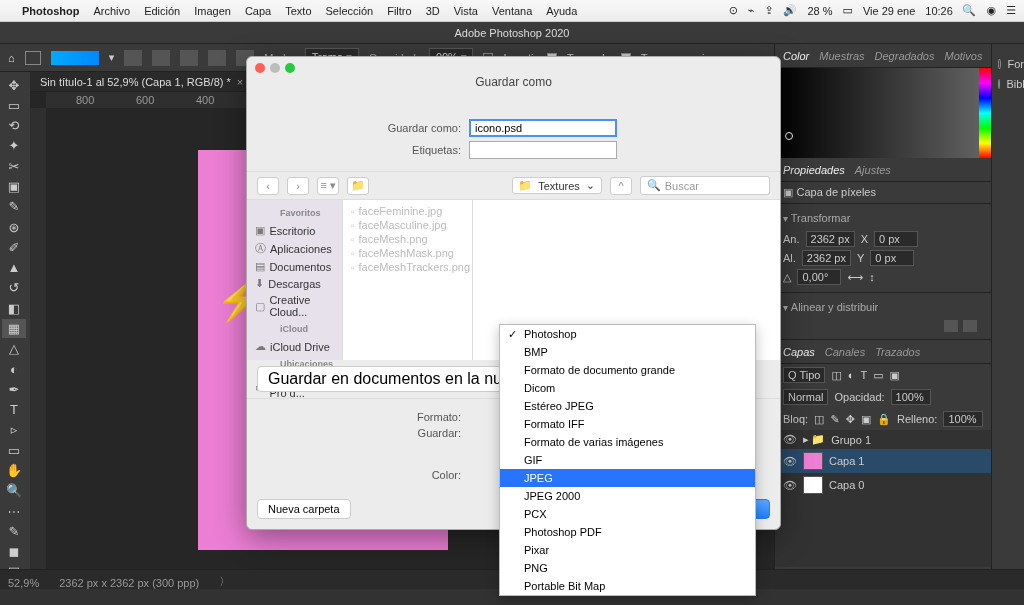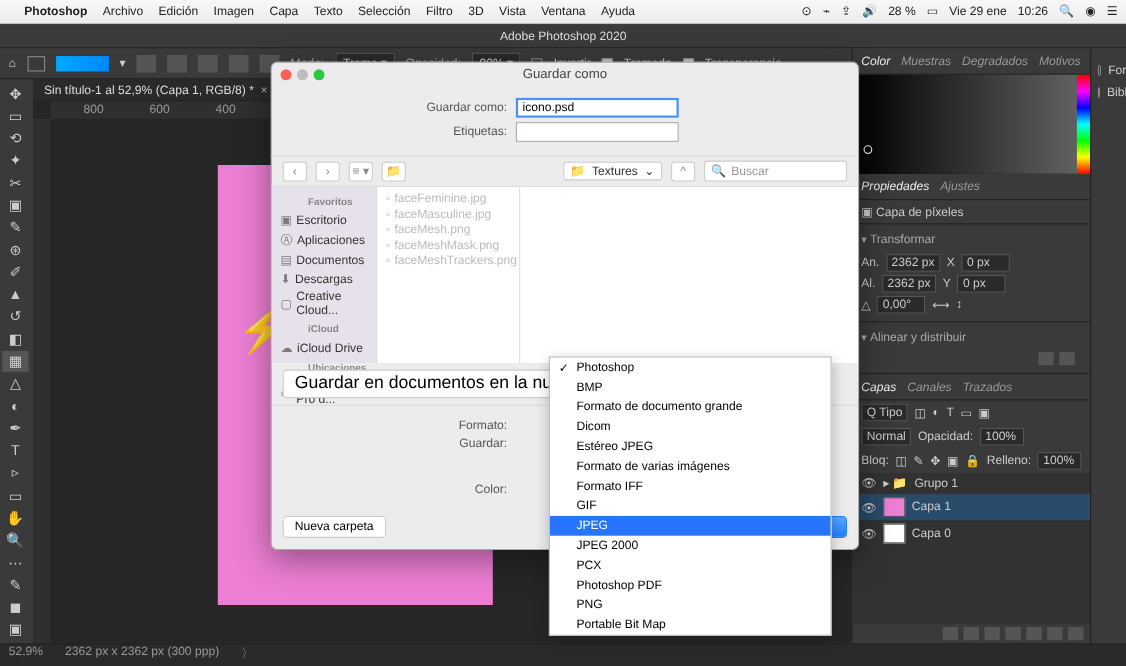--- a/index.html
+++ b/index.html
@@ -60,25 +60,25 @@
 .rpanel .layer .eye { color: #ccc; }
 .rpanel .layer .thumb { width: 20px; height: 18px; background: #ec7ed4; border: 1px solid #555; }
 .rpanel .layer .thumb.white { background: #fff; }
 .rpanel .layer.sel { background: #2a4a6a; }
 .rpanel .iconrow { display: flex; gap: 5px; justify-content: flex-end; padding: 3px 6px; }
 .rpanel .iconrow span { width: 14px; height: 12px; background: #555; display: inline-block; }
 .rpanel .blend-row { display: flex; align-items: center; gap: 6px; padding: 3px 8px; font-size: 10px; }
 .rpanel .blend-row .box { background: #2a2a2a; border: 1px solid #555; padding: 1px 4px; min-width: 40px; }
 
 
-.status { position: absolute; bottom: 0; left: 0; right: 0; height: 20px; background: #2a2a2a; color: #999; display: flex; align-items: flex-start; padding: 0 8px; gap: 20px; font-size: 10px; border-top: 1px solid #222; }
+.status { position: absolute; bottom: 16px; left: 0; right: 0; height: 20px; background: #2a2a2a; color: #999; display: flex; align-items: flex-end; padding: 0 8px; gap: 20px; font-size: 10px; border-top: 1px solid #222; }
 
 
 .dialog { position: absolute; top: 56px; left: 246px; width: 535px; background: #ececec; border: 1px solid #aaa; border-radius: 6px; z-index: 100; box-shadow: 0 8px 30px rgba(0,0,0,.4); color: #333; }
-.dialog .dtitle { text-align: center; padding: 3px 0; font-size: 12px; color: #444; }
+.dialog .dtitle { text-align: center; padding: 18px 0; font-size: 12px; color: #444; }
 .dialog .traffic { position: absolute; top: 6px; left: 8px; display: flex; gap: 5px; }
 .dialog .traffic span { width: 10px; height: 10px; border-radius: 50%; }
 .dialog .tred { background: #ff5f57; }
 .dialog .tyel { background: #bdbdbd; }
 .dialog .tgrn { background: #28c940; }
 .dialog .form { padding: 8px 14px; }
 .dialog .form .row { display: flex; align-items: center; gap: 8px; margin: 4px 0; }
 .dialog .form .lbl { width: 200px; text-align: right; color: #555; }
 .dialog .form input[type=text] { border: 1px solid #aaa; padding: 2px 4px; font-size: 11px; height: 18px; }
 .dialog .form input.focus { border: 2px solid #4a90f7; outline: none; width: 148px; }
@@ -432,22 +432,23 @@
     </div>
   <div class="primary">ar</div>
 </div>
 
 <div class="format-menu" id="fmt">
     <div class="opt checked">Photoshop</div>
     <div class="opt">BMP</div>
     <div class="opt">Formato de documento grande</div>
     <div class="opt">Dicom</div>
     <div class="opt">Estéreo JPEG</div>
+    <div class="opt">Formato IFF</div>
     <div class="opt">Formato de varias imágenes</div>
-    <div class="opt">Formato IFF</div>
     <div class="opt">GIF</div>
     <div class="opt sel">JPEG</div>
     <div class="opt">JPEG 2000</div>
     <div class="opt">PCX</div>
     <div class="opt">Photoshop PDF</div>
+    <div class="opt">Pixar</div>
     <div class="opt">PNG</div>
     <div class="opt">Portable Bit Map</div>
   </div>
 
 </body></html>

